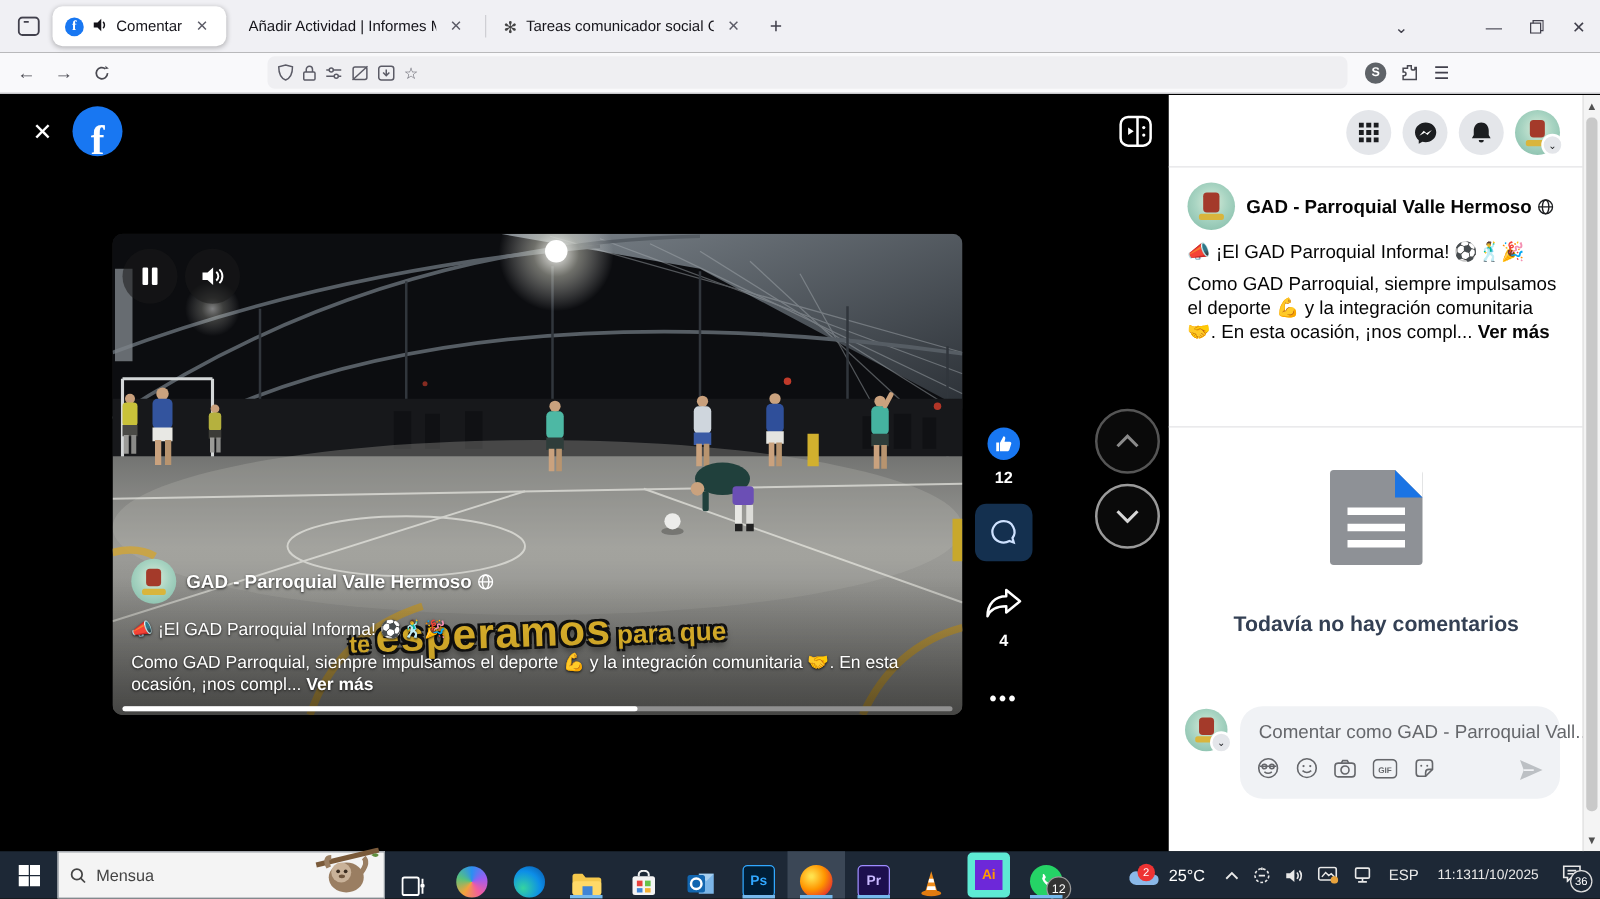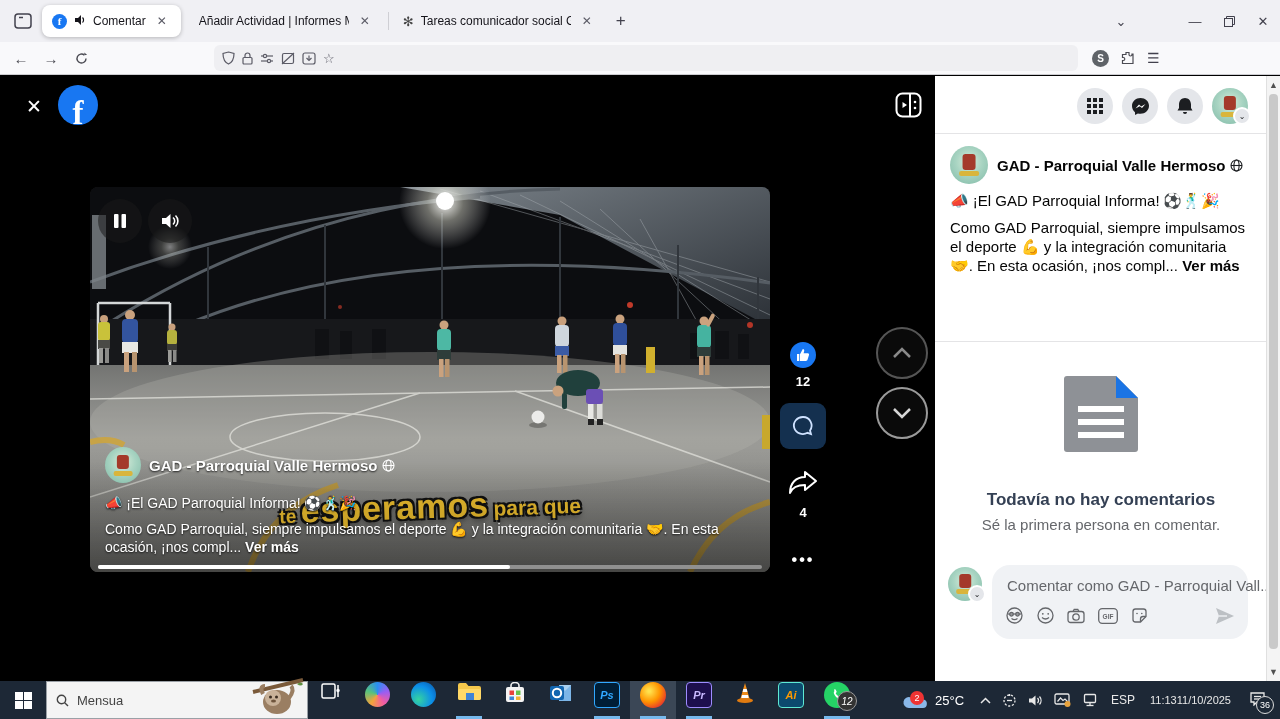--- a/index.html
+++ b/index.html
@@ -103,27 +103,27 @@
   .pagescroll .up{top:2px;}.pagescroll .down{bottom:2px;}
   .pagescroll .thumb{position:absolute;left:2px;right:2px;top:18px;height:555px;background:#c9c9c9;border-radius:4px;}
   
   .taskbar{position:absolute;left:0;right:0;bottom:0;height:38px;background:#1d2836;display:flex;align-items:stretch;color:#fff;}
   .startbtn{width:46px;display:flex;align-items:center;justify-content:center;background:none;border:0;}
   .winlogo{display:grid;grid-template-columns:8px 8px;grid-template-rows:8px 8px;gap:1px;}
   .winlogo i{background:#fff;}
   .searchbox{width:262px;background:#f4f4f4;border:1px solid #9aa0a6;display:flex;align-items:center;gap:8px;padding:0 9px;box-sizing:border-box;position:relative;}
   .searchbox .ph{font-size:13px;color:#444;}
   .sloth{position:absolute;right:2px;top:-4px;}
-  .tbcell{width:46px;display:flex;align-items:flex-start;justify-content:center;position:relative;background:none;border:0;font-style:italic;}
+  .tbcell{width:46px;display:flex;align-items:flex-end;justify-content:center;position:relative;background:none;border:0;}
   .tbcell.active-bg{background:#3b4756;}
   .tbcell.running::after{content:"";position:absolute;bottom:0;left:10px;right:10px;height:3px;background:#76b9ed;}
   .appsq{width:24px;height:24px;border-radius:4px;display:flex;align-items:center;justify-content:center;font-size:11px;font-weight:bold;}
   .ps{background:#001e36;color:#31a8ff;border:1px solid #31a8ff;}
   .pr{background:#1d0f4e;color:#c9b8ff;border:1px solid #9e8cff;}
-  .ai{background:#0c4a6e;color:#ff9a00;border:1px solid #5eead4;}
+  .ai{background:#6d28d9;color:#ff9a00;border:6px solid #5eead4;}
   .ffball{width:26px;height:26px;border-radius:50%;background:radial-gradient(circle at 35% 35%,#ffe14d 5%,#ff9500 45%,#e5322e 80%);}
   .edgeball{width:25px;height:25px;border-radius:50%;background:radial-gradient(circle at 30% 70%,#35d4a0 0%,#0c8ee8 55%,#0a50a0 100%);}
   .copilot{width:25px;height:25px;border-radius:50%;background:conic-gradient(#2a8ff2,#9b5df2,#f25da0,#f2a33c,#57c27d,#2a8ff2);}
   .waball{width:26px;height:26px;border-radius:50%;background:#25d366;display:flex;align-items:center;justify-content:center;position:relative;}
   .wabadge{position:absolute;right:-7px;bottom:-3px;width:18px;height:18px;border-radius:50%;background:#333;border:1px solid #999;
            color:#fff;font-size:10px;display:flex;align-items:center;justify-content:center;}
   .tray{margin-left:auto;display:flex;align-items:center;gap:9px;padding-right:6px;}
   .weather{display:flex;align-items:center;gap:7px;position:relative;background:none;border:0;color:#fff;}
   .wbadge{position:absolute;left:14px;top:1px;width:14px;height:14px;border-radius:50%;background:#e33;color:#fff;font-size:9px;display:flex;align-items:center;justify-content:center;}
   .temp{font-size:13px;}
@@ -529,21 +529,20 @@
       <div class="sbdivider2"></div>
 
       <div class="docicon">
         <span class="fold"></span>
           <span class="fold2"></span>
         <span class="bar" style="top:30px;"></span>
           <span class="bar" style="top:43px;"></span>
           <span class="bar" style="top:56px;"></span>
       </div>
       <div class="emptytitle">Todavía no hay comentarios</div>
-      <div class="emptysub">Sé la primera persona en comentar.</div>
 
       <div class="composer">
         <div class="cavatar">
           <div class="gad-avatar" style="width:34px;height:34px;"></div>
           <span class="avchev" style="right:-4px;bottom:-2px;">⌄</span>
         </div>
         <div class="cbubble">
           <div class="cplaceholder">Comentar como GAD - Parroquial Vall...</div>
           <div class="cicons">
             <span><svg width="19" height="17" viewBox="0 0 19 17" fill="none" stroke="#65676b" stroke-width="1.3">

